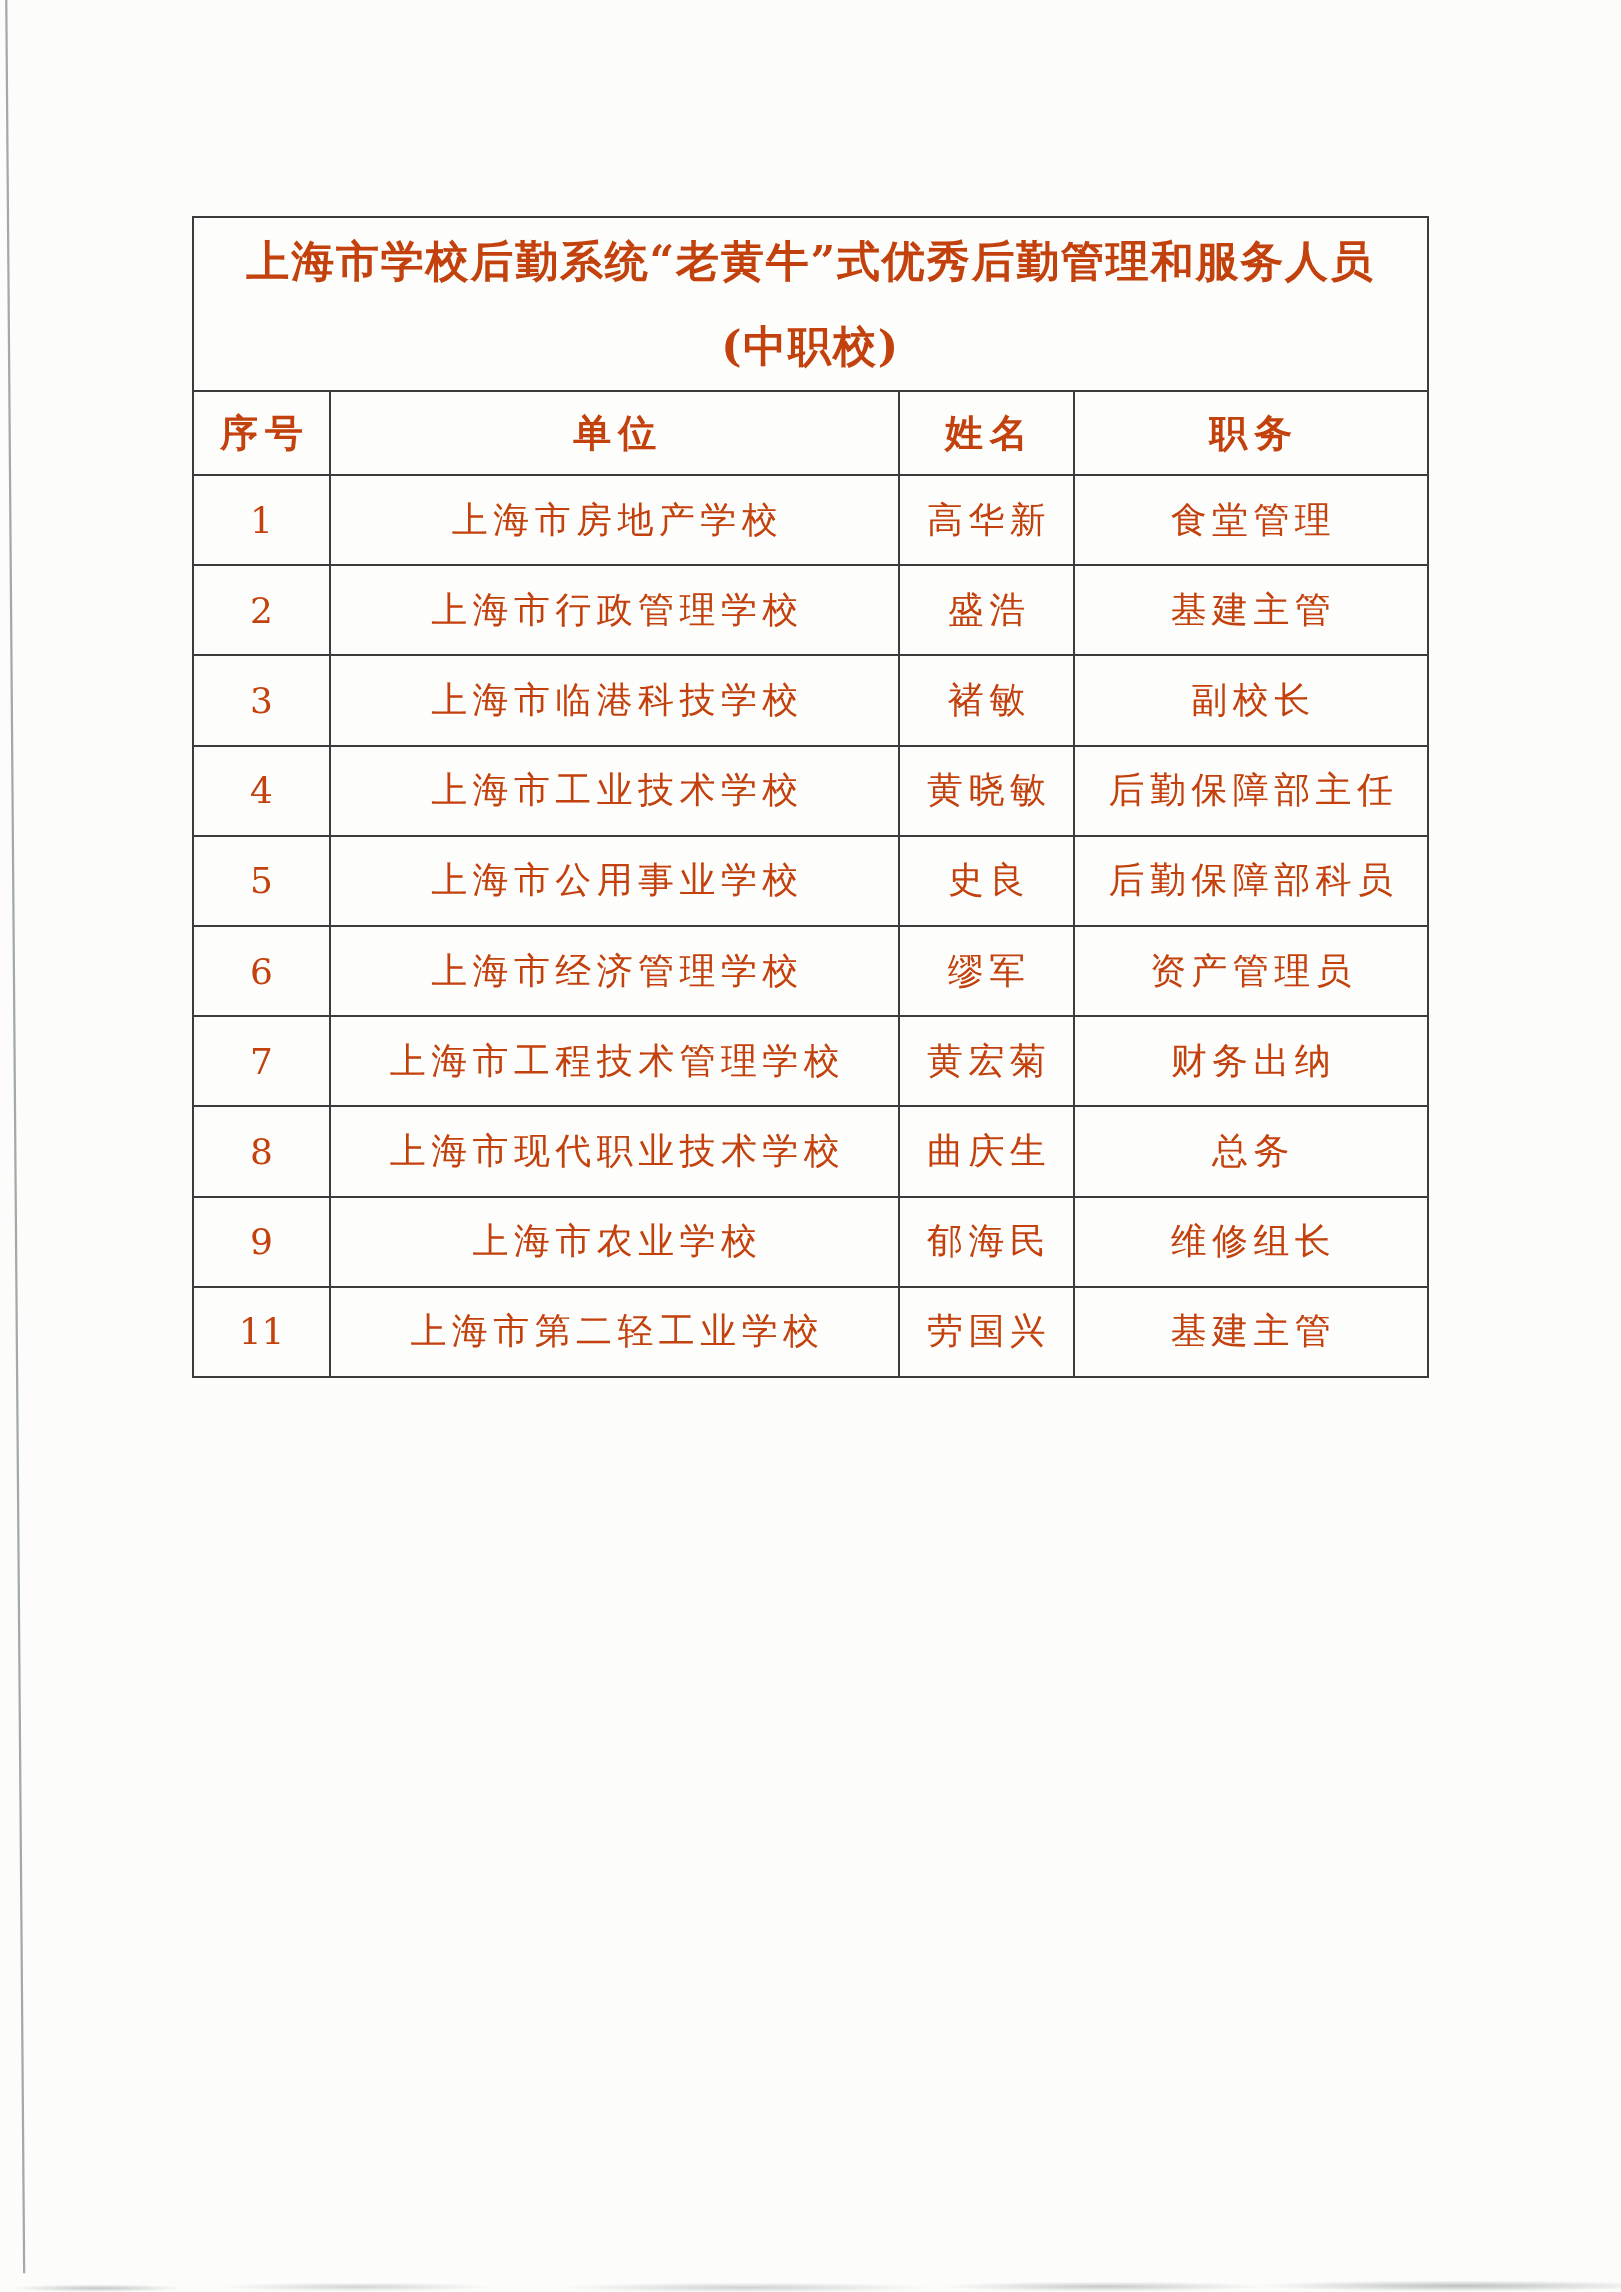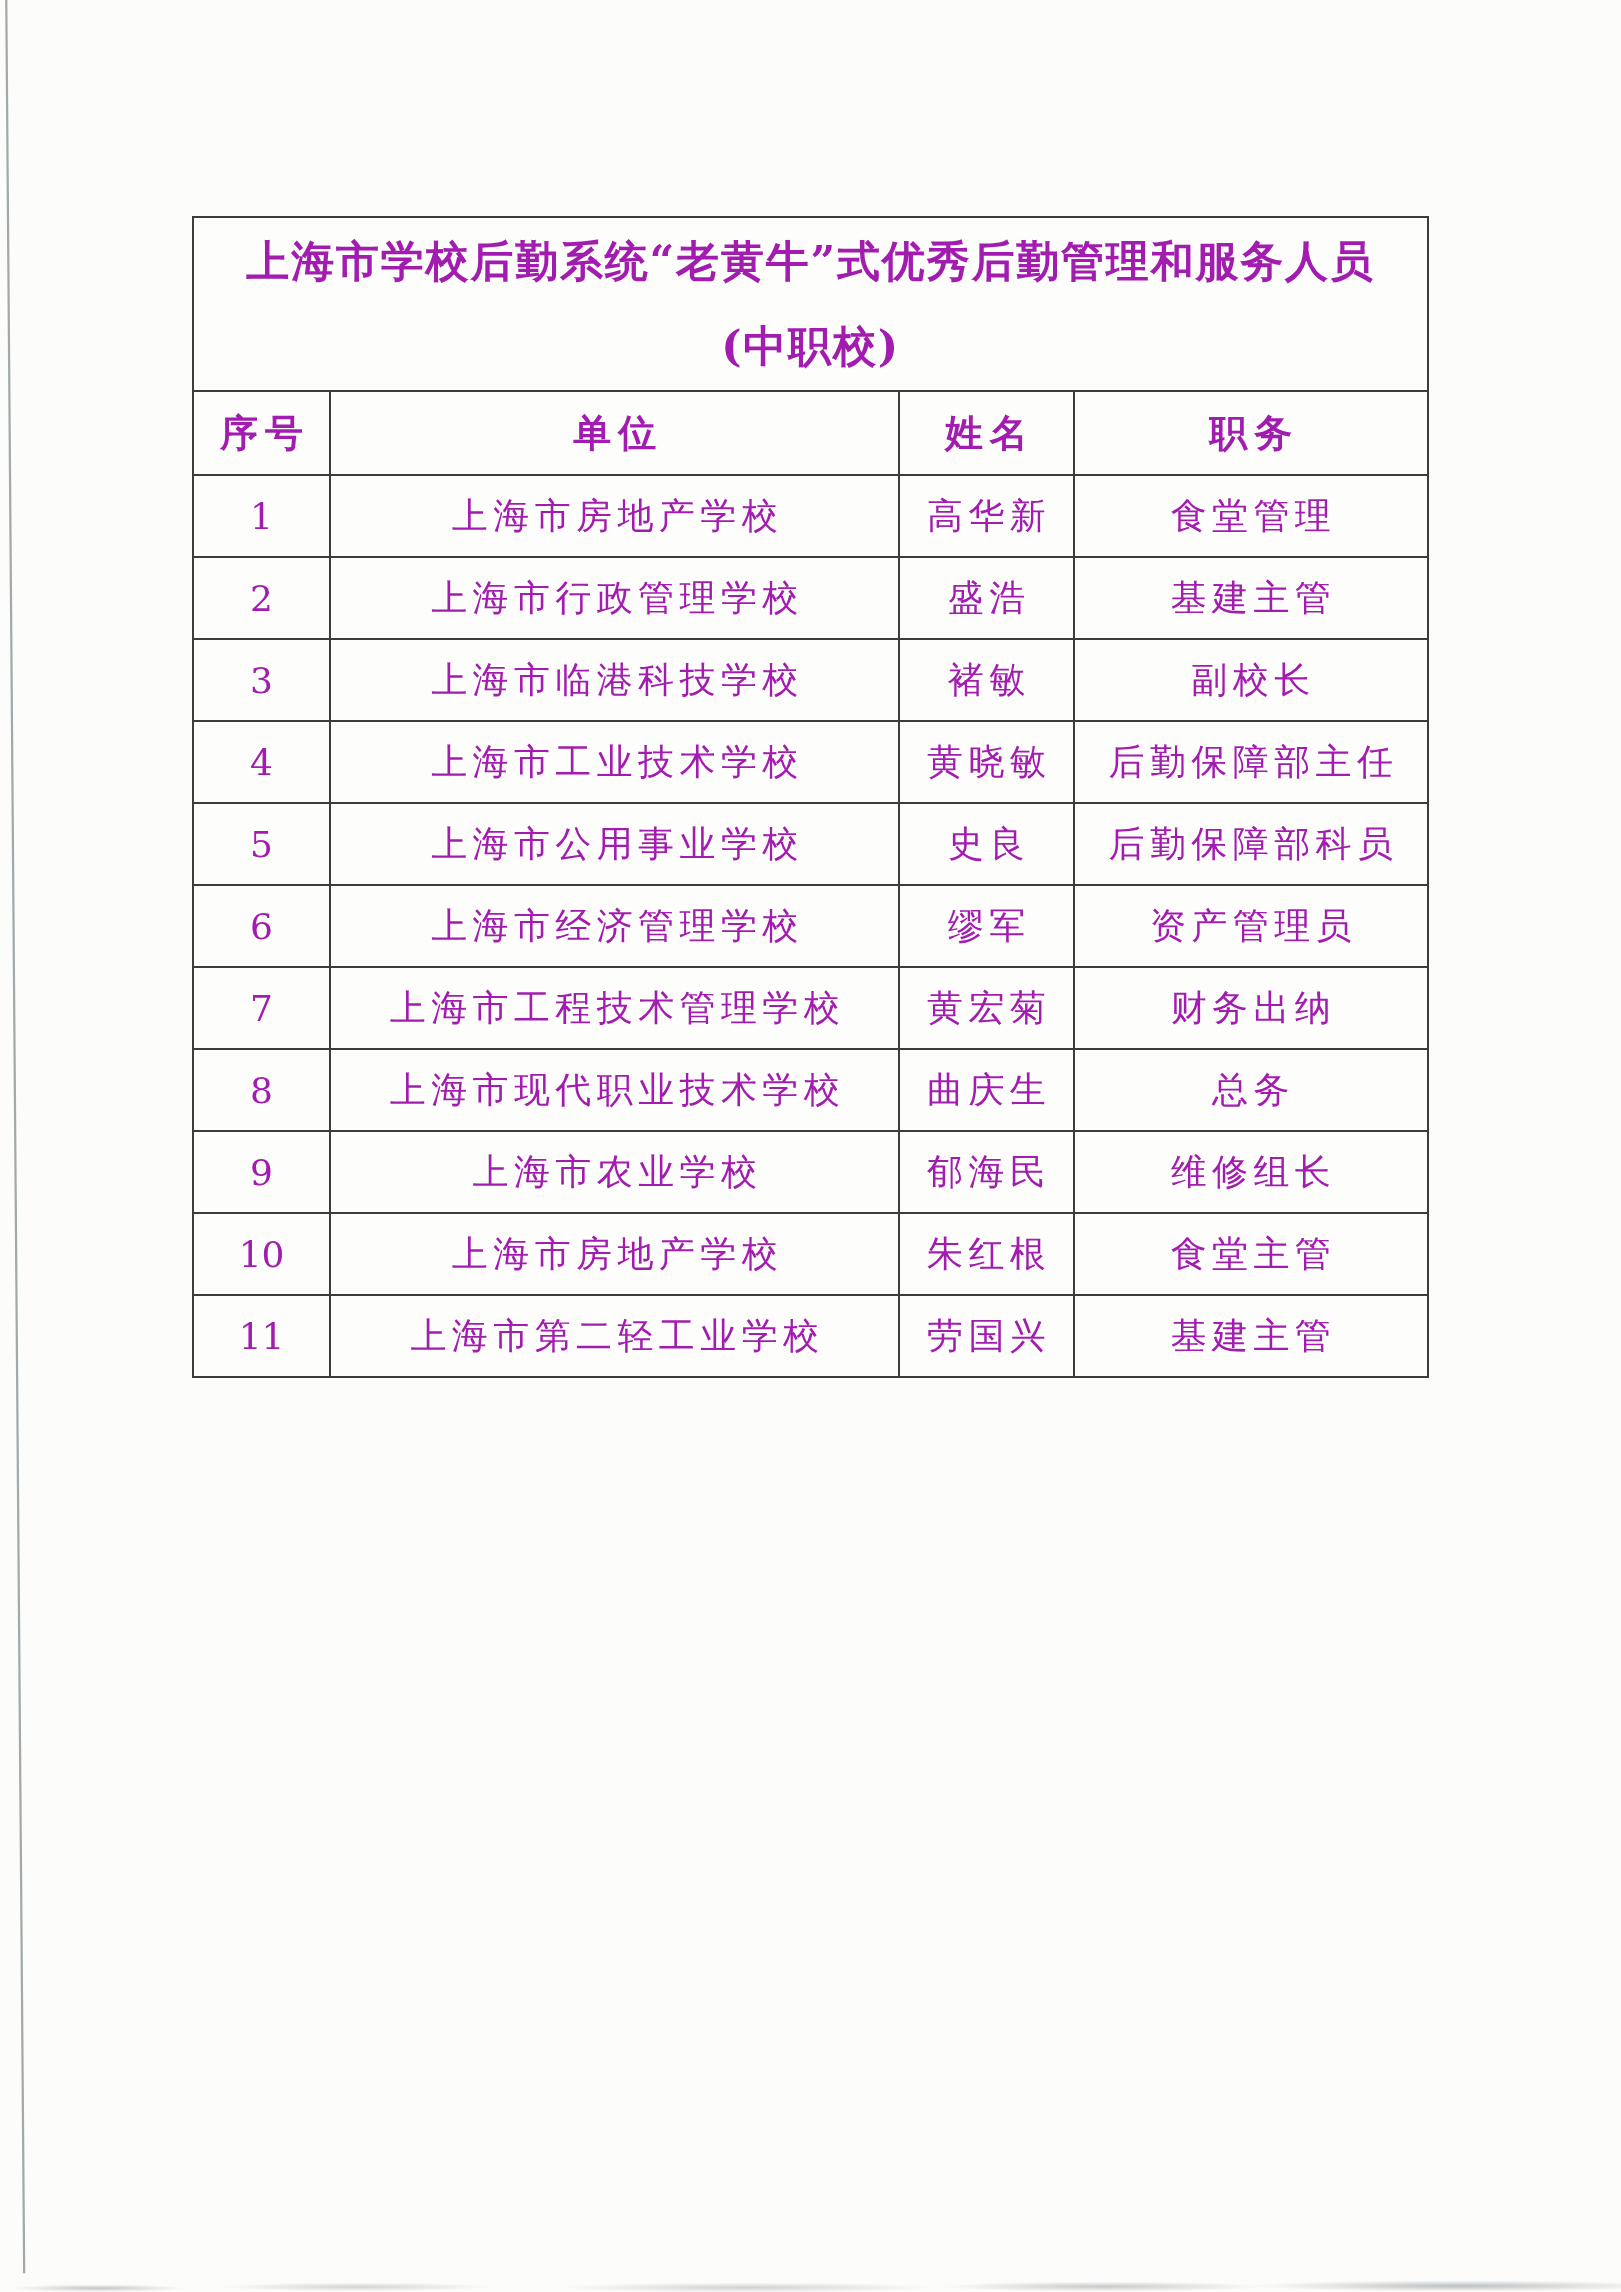--- a/index.html
+++ b/index.html
@@ -7,21 +7,21 @@
     padding: 0;
     background: #ffffff;
   }
   .page {
     position: relative;
     width: 1622px;
     height: 2293px;
     background: #fcfcfb;
     overflow: hidden;
     font-family: "DejaVu Serif", "Liberation Serif", serif;
-    color: #a21caf;
+    color: #c2410c;
   }
 
   
   .scan-svg {
     position: absolute;
     left: 0; top: 0;
     width: 1622px;
     height: 2293px;
     pointer-events: none;
   }
@@ -159,26 +159,20 @@
       <td class="col-name">曲庆生</td>
       <td class="col-pos">总务</td>
     </tr>
         <tr>
       <td class="col-index">9</td>
       <td class="col-unit">上海市农业学校</td>
       <td class="col-name">郁海民</td>
       <td class="col-pos">维修组长</td>
     </tr>
         <tr>
-      <td class="col-index">10</td>
-      <td class="col-unit">上海市房地产学校</td>
-      <td class="col-name">朱红根</td>
-      <td class="col-pos">食堂主管</td>
-    </tr>
-        <tr>
       <td class="col-index">11</td>
       <td class="col-unit">上海市第二轻工业学校</td>
       <td class="col-name">劳国兴</td>
       <td class="col-pos">基建主管</td>
     </tr>
       </tbody>
   </table>
 
   <div class="bottom-smudge"></div>
 

